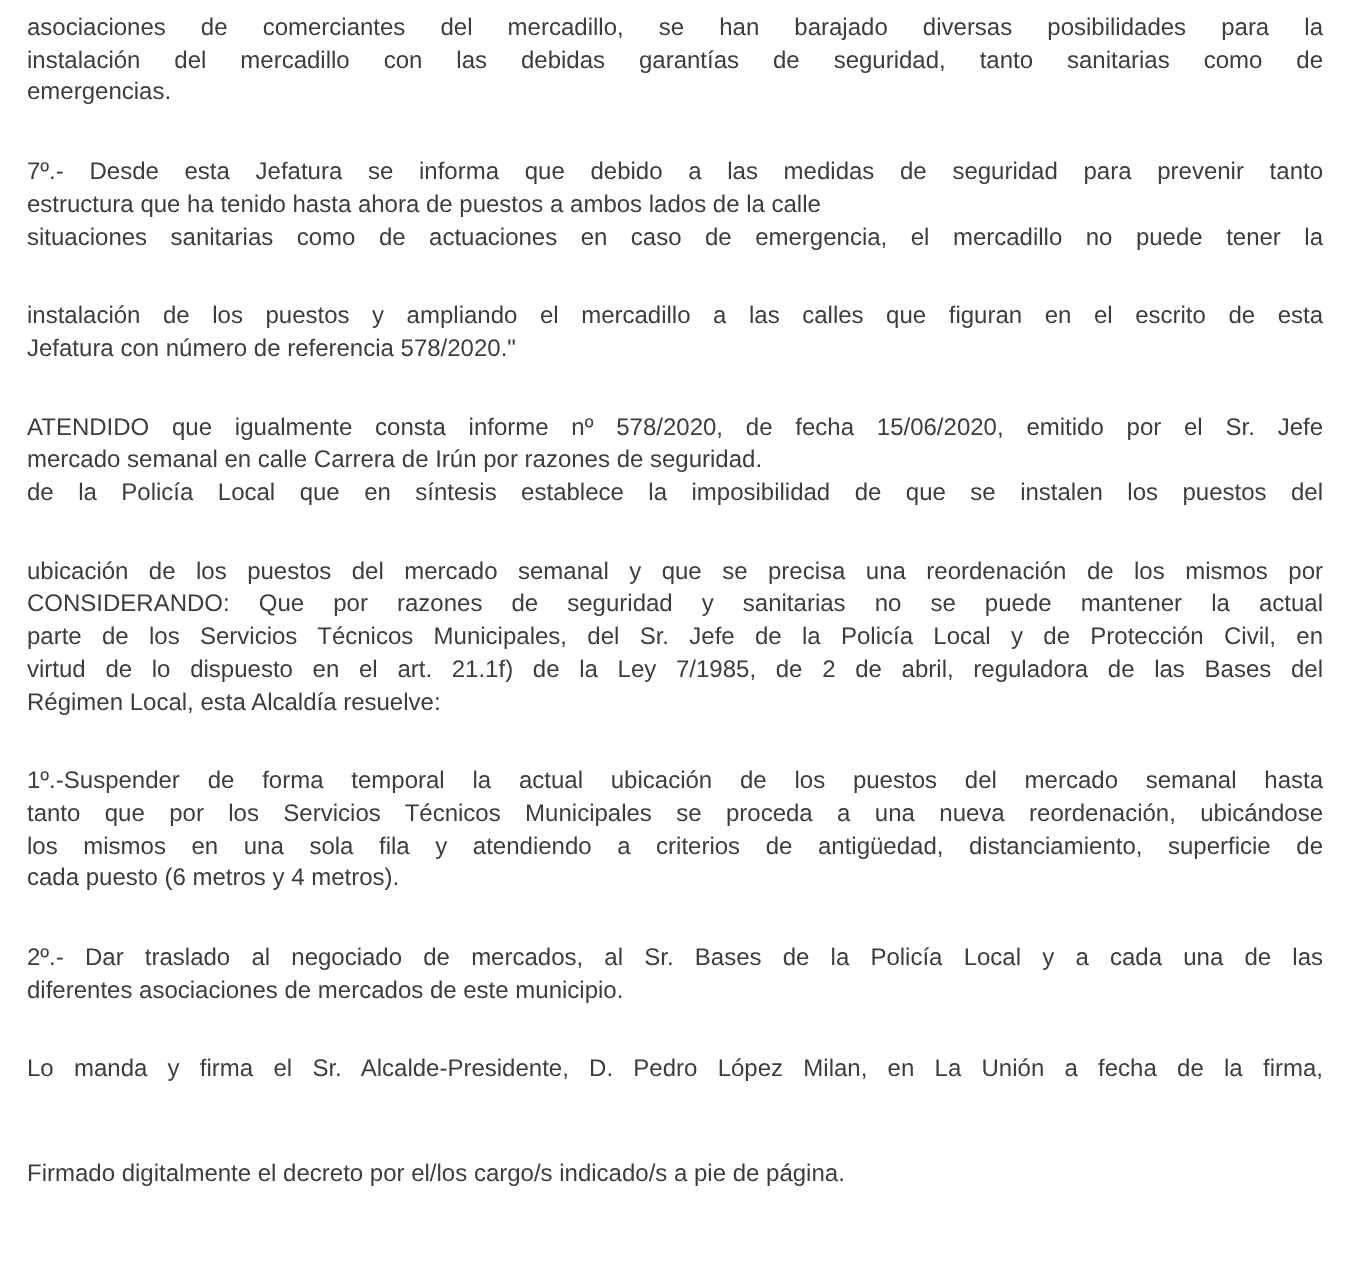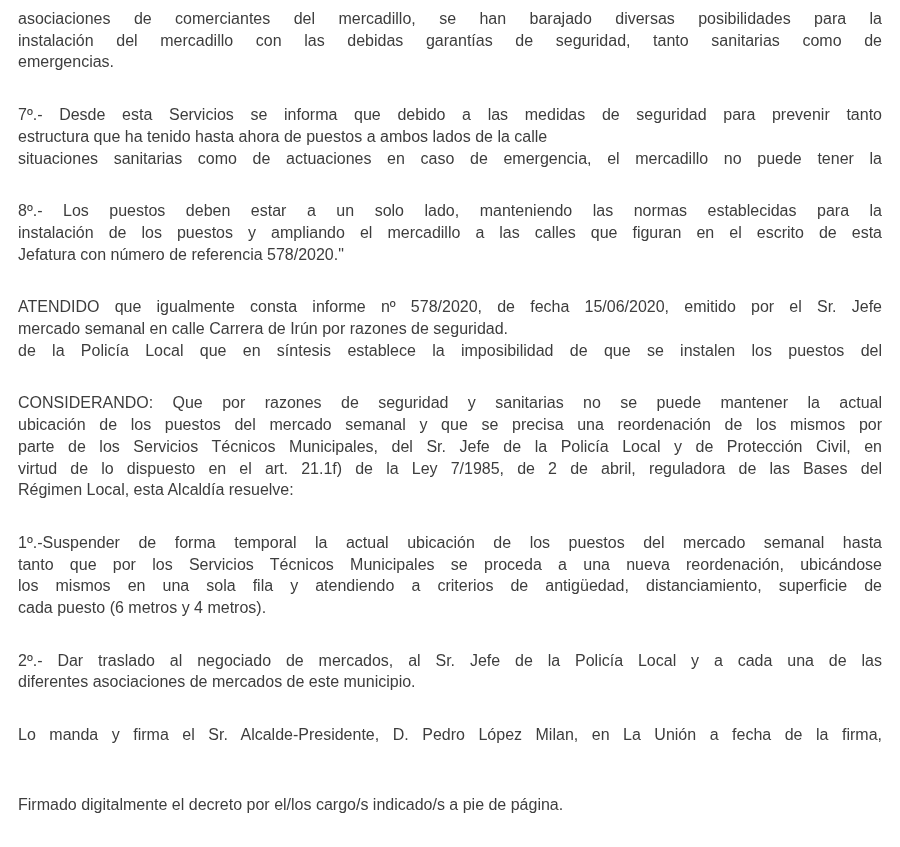--- a/index.html
+++ b/index.html
@@ -42,49 +42,48 @@
 </head>
 <body style="background: rgb(255, 255, 255);">
 
 <div class="page" style="color: rgb(61, 61, 61);">
   <div class="para">
       <div class="line">asociaciones de comerciantes del mercadillo, se han barajado diversas posibilidades para la</div>
       <div class="line">instalación del mercadillo con las debidas garantías de seguridad, tanto sanitarias como de</div>
       <div class="line last">emergencias.</div>
     </div>
   <div class="para">
-      <div class="line">7º.- Desde esta Servicios se informa que debido a las medidas de seguridad para prevenir tanto</div>
+      <div class="line">7º.- Desde esta Jefatura se informa que debido a las medidas de seguridad para prevenir tanto</div>
       <div class="line last">estructura que ha tenido hasta ahora de puestos a ambos lados de la calle</div>
       <div class="line">situaciones sanitarias como de actuaciones en caso de emergencia, el mercadillo no puede tener la</div>
     </div>
   <div class="para">
-      <div class="line">8º.- Los puestos deben estar a un solo lado, manteniendo las normas establecidas para la</div>
       <div class="line">instalación de los puestos y ampliando el mercadillo a las calles que figuran en el escrito de esta</div>
       <div class="line last">Jefatura con número de referencia 578/2020."</div>
     </div>
   <div class="para">
       <div class="line">ATENDIDO que igualmente consta informe nº 578/2020, de fecha 15/06/2020, emitido por el Sr. Jefe</div>
       <div class="line last">mercado semanal en calle Carrera de Irún por razones de seguridad.</div>
       <div class="line">de la Policía Local que en síntesis establece la imposibilidad de que se instalen los puestos del</div>
     </div>
   <div class="para">
+      <div class="line">ubicación de los puestos del mercado semanal y que se precisa una reordenación de los mismos por</div>
       <div class="line">CONSIDERANDO: Que por razones de seguridad y sanitarias no se puede mantener la actual</div>
-      <div class="line">ubicación de los puestos del mercado semanal y que se precisa una reordenación de los mismos por</div>
       <div class="line">parte de los Servicios Técnicos Municipales, del Sr. Jefe de la Policía Local y de Protección Civil, en</div>
       <div class="line">virtud de lo dispuesto en el art. 21.1f) de la Ley 7/1985, de 2 de abril, reguladora de las Bases del</div>
       <div class="line last">Régimen Local, esta Alcaldía resuelve:</div>
     </div>
   <div class="para">
       <div class="line">1º.-Suspender de forma temporal la actual ubicación de los puestos del mercado semanal hasta</div>
       <div class="line">tanto que por los Servicios Técnicos Municipales se proceda a una nueva reordenación, ubicándose</div>
       <div class="line">los mismos en una sola fila y atendiendo a criterios de antigüedad, distanciamiento, superficie de</div>
       <div class="line last">cada puesto (6 metros y 4 metros).</div>
     </div>
   <div class="para">
-      <div class="line">2º.- Dar traslado al negociado de mercados, al Sr. Jefe de la Policía Local y a cada una de las</div>
+      <div class="line">2º.- Dar traslado al negociado de mercados, al Sr. Bases de la Policía Local y a cada una de las</div>
       <div class="line last">diferentes asociaciones de mercados de este municipio.</div>
     </div>
   <div class="para">
       <div class="line">Lo manda y firma el Sr. Alcalde-Presidente, D. Pedro López Milan, en La Unión a fecha de la firma,</div>
     </div>
   <div class="para extra-gap">
       <div class="line last">Firmado digitalmente el decreto por el/los cargo/s indicado/s a pie de página.</div>
     </div>
 </div>
 

